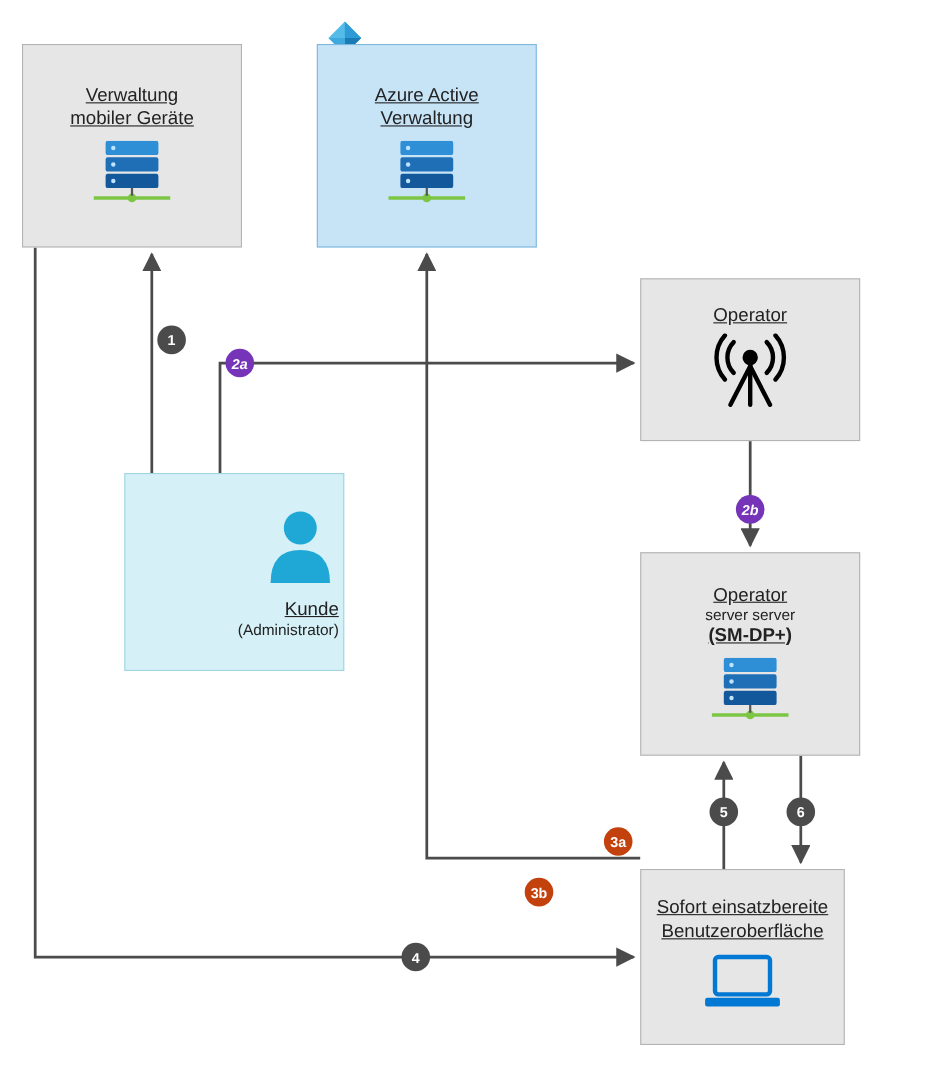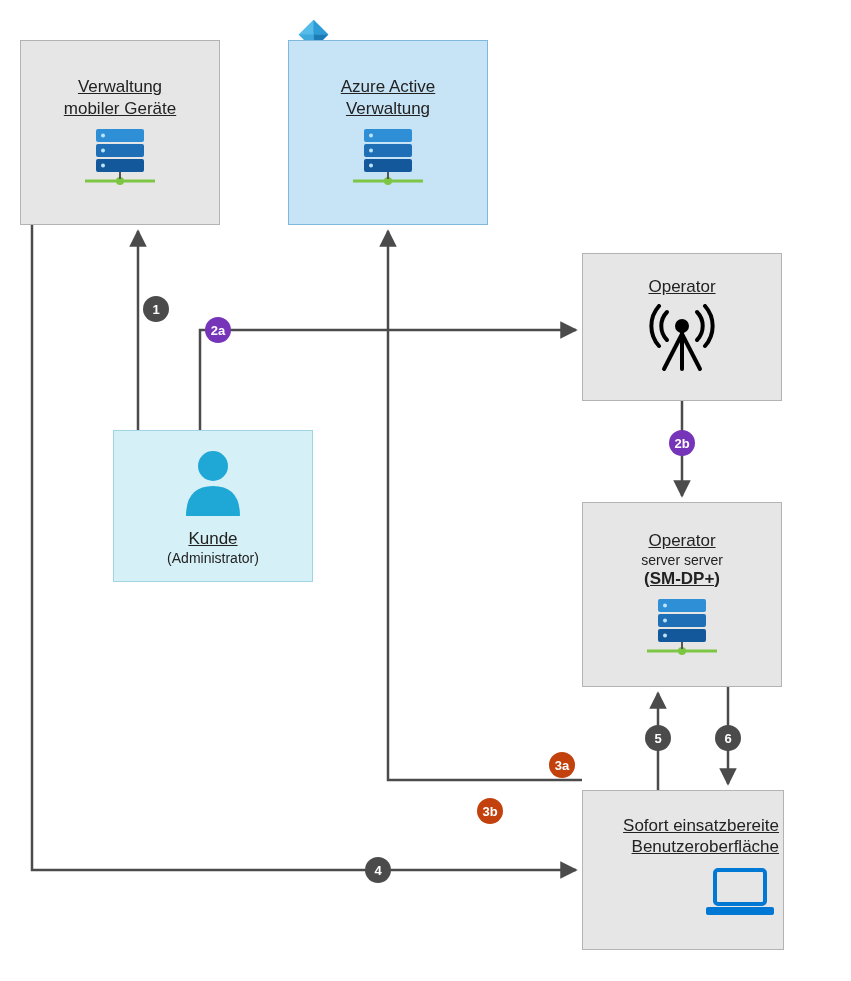--- a/index.html
+++ b/index.html
@@ -36,22 +36,22 @@
     font-weight: 600;
     text-align: right;
   }
   .icon-wrap { margin-top: 10px; }
 
   
   #node-mdm   { left: 20px;  top: 40px;  width: 200px; height: 185px; }
   #node-aad   { left: 288px; top: 40px;  width: 200px; height: 185px; background: #c7e4f7; border-color: #7fb8dd; }
   #node-op    { left: 582px; top: 253px; width: 200px; height: 148px; }
   #node-srv   { left: 582px; top: 502px; width: 200px; height: 185px; }
-  #node-oobe  { left: 582px; top: 790px; width: 202px; height: 160px; align-items: flex-end; }
-  #node-kunde { left: 113px;  top: 430px; width: 200px; height: 152px; background: #d5f0f6; border-color: #9fd5e0; }
+  #node-oobe  { left: 582px; top: 790px; width: 186px; height: 160px; }
+  #node-kunde { left: 113px;  top: 430px; width: 200px; height: 180px; background: #d5f0f6; border-color: #9fd5e0; align-items: flex-end; }
 
   
   .azure-diamond {
     position: absolute;
     left: 297px; top: 18px;
     width: 33px; height: 33px;
   }
 
   
   .badge {
@@ -60,21 +60,21 @@
     border-radius: 50%;
     color: #fff;
     font-size: 13px;
     font-weight: 600;
     display: flex;
     align-items: center;
     justify-content: center;
     z-index: 10;
   }
   .b-dark   { background: #4b4b4b; }
-  .b-purple { background: #7634b8; }
+  .b-purple { background: #7634b8; font-style: italic; }
   .b-blue   { background: #c2410c; }
 
   
   svg.connectors {
     position: absolute;
     left: 0; top: 0;
     width: 851px; height: 981px;
     pointer-events: none;
   }
 </style>
@@ -202,18 +202,18 @@
       <circle cx="35" cy="20" r="15" fill="#1fa8d6"></circle>
       <path d="M 8 70 Q 8 40 35 40 Q 62 40 62 70 Z" fill="#1fa8d6"></path>
     </svg>
   </div>
   <div class="title" style="margin-top:6px">Kunde</div>
   <div class="subtitle">(Administrator)</div>
 </div>
 
 <div class="badge b-dark" style="left:143px; top:296px">1</div>
 <div class="badge b-purple" style="left:205px; top:317px">2a</div>
-<div class="badge b-purple" style="left:669px; top:430px">2b</div>
+<div class="badge b-purple" style="left:669px; top:450px">2b</div>
 <div class="badge b-blue" style="left:549px; top:752px">3a</div>
 <div class="badge b-blue" style="left:477px; top:798px">3b</div>
 <div class="badge b-dark" style="left:365px; top:857px">4</div>
 <div class="badge b-dark" style="left:645px; top:725px">5</div>
 <div class="badge b-dark" style="left:715px; top:725px">6</div>
 
 </body></html>

